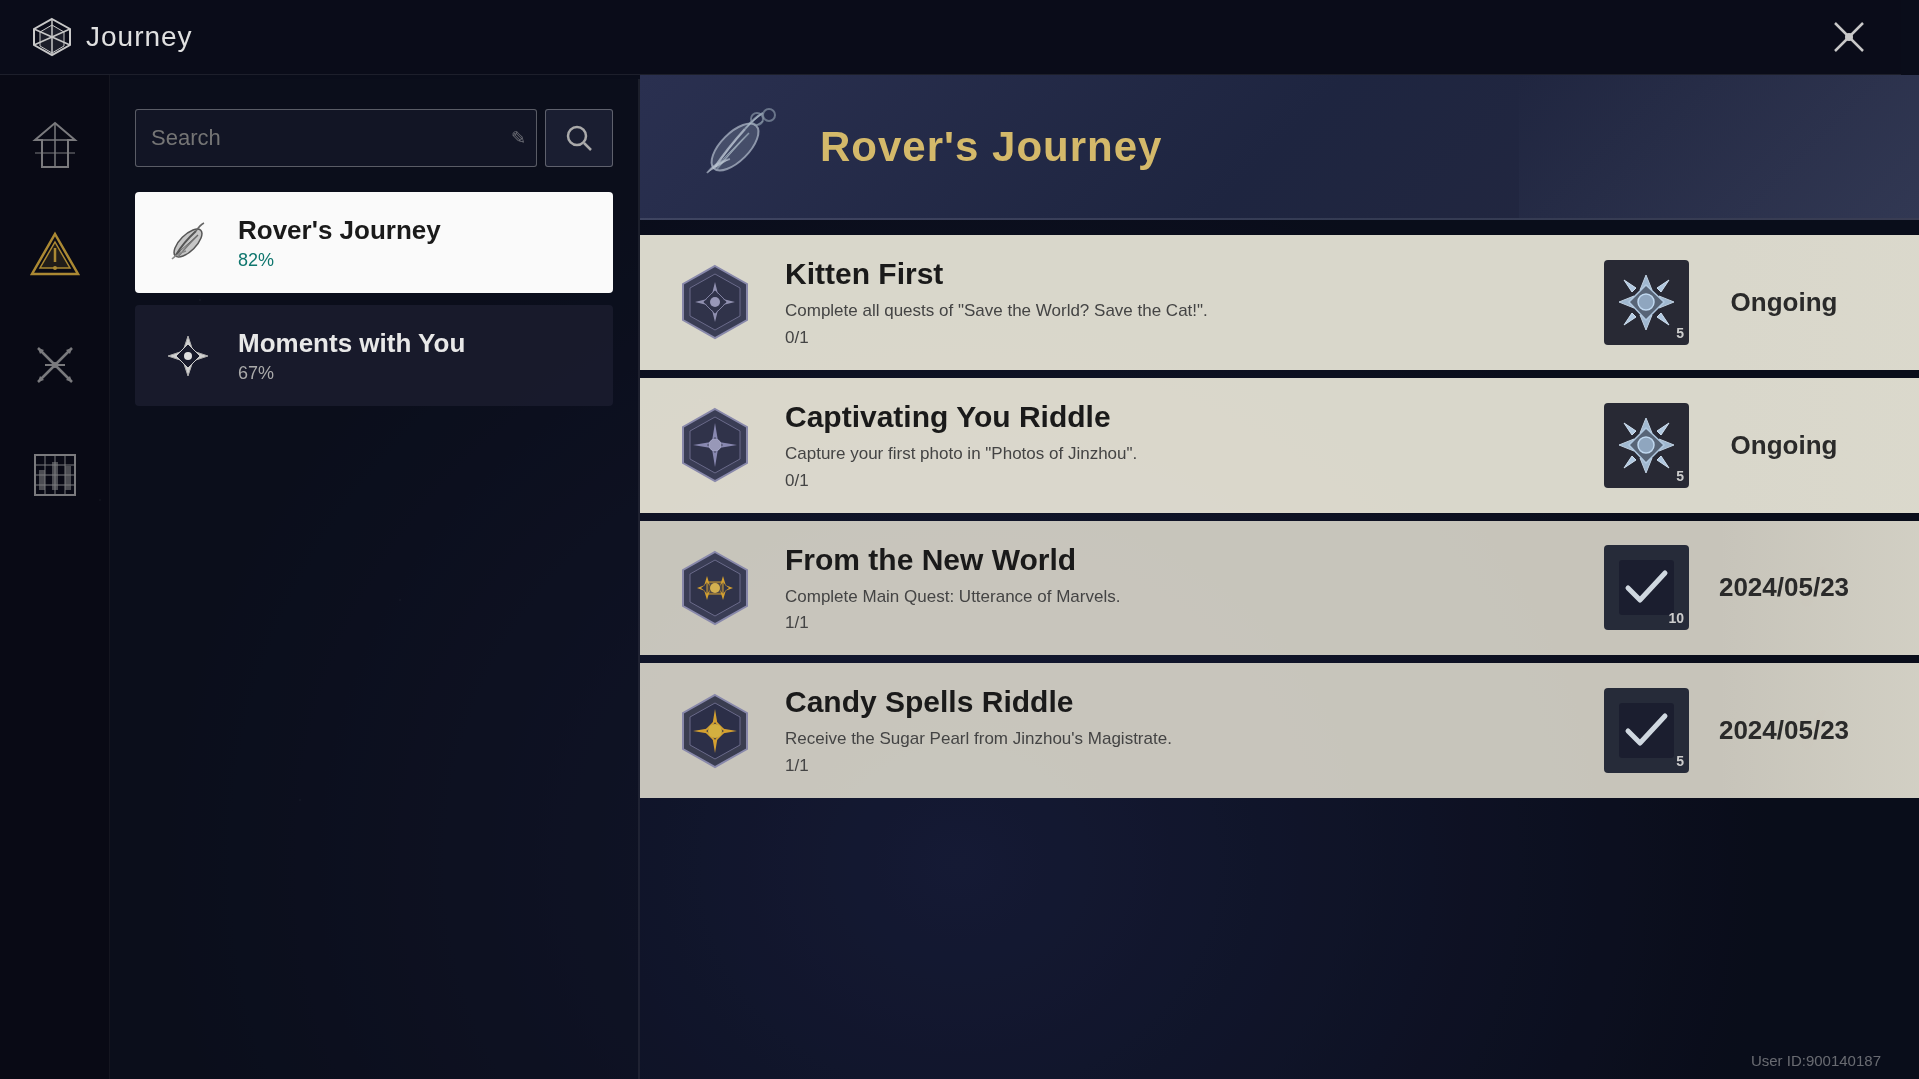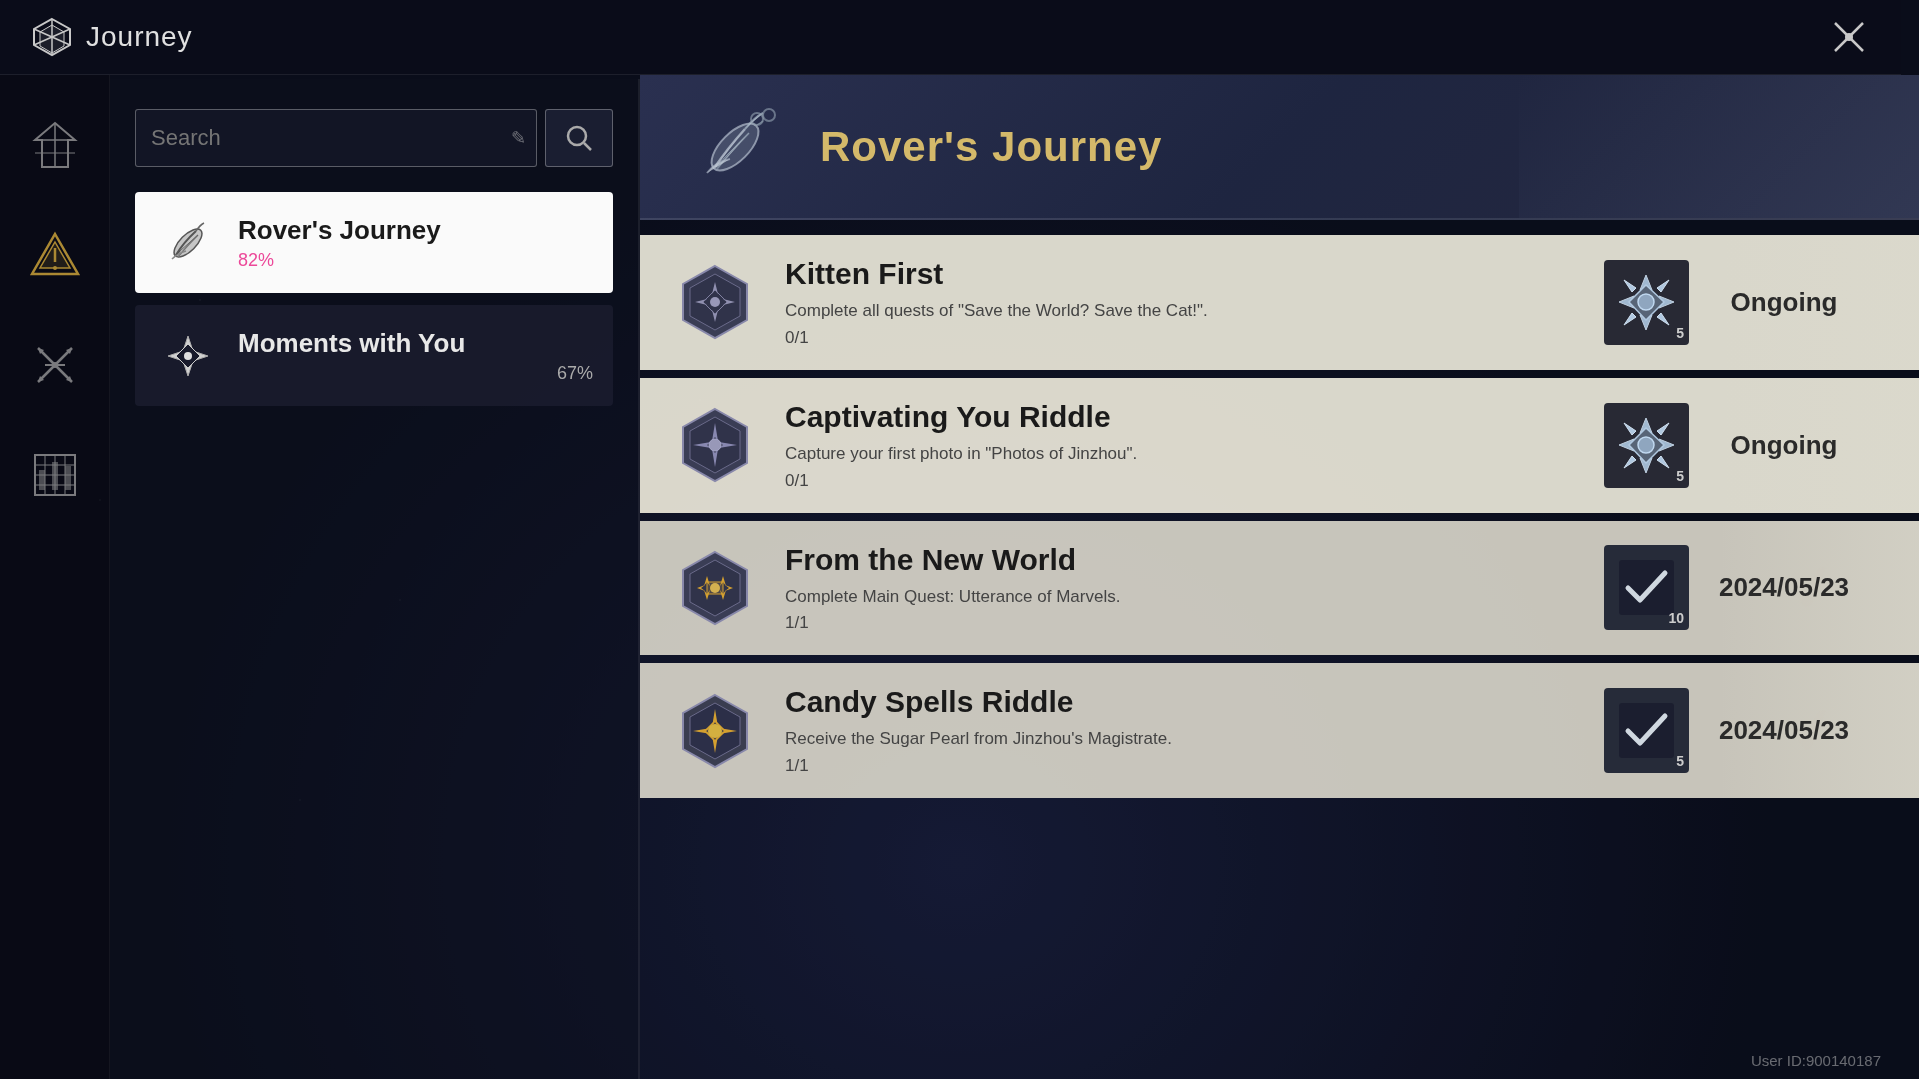--- a/index.html
+++ b/index.html
@@ -228,26 +228,25 @@
       color: #1a1a1a;
       margin-bottom: 4px;
     }
 
     .journey-item.dark .journey-item-title {
       color: #e8e8e8;
     }
 
     .journey-item-progress {
       font-size: 18px;
-      color: #ec4899;
+      color: #0f766e;
     }
 
     .journey-item.dark .journey-item-progress {
       color: #aaa;
-      text-align: right;
     }
 
     
     .main-panel {
       position: absolute;
       left: 640px;
       top: 75px;
       right: 0;
       height: calc(1079px - 75px);
       z-index: 5;

